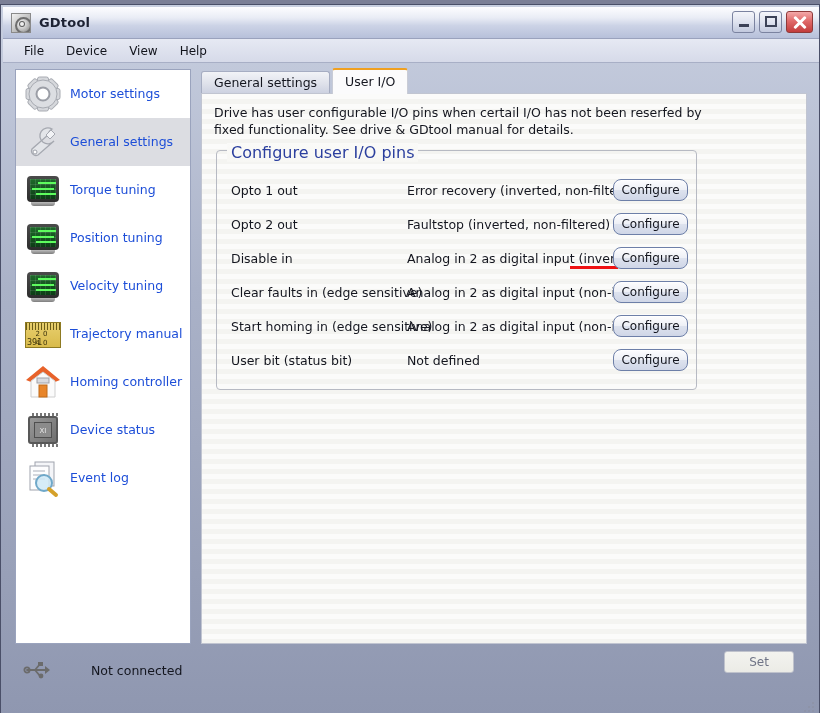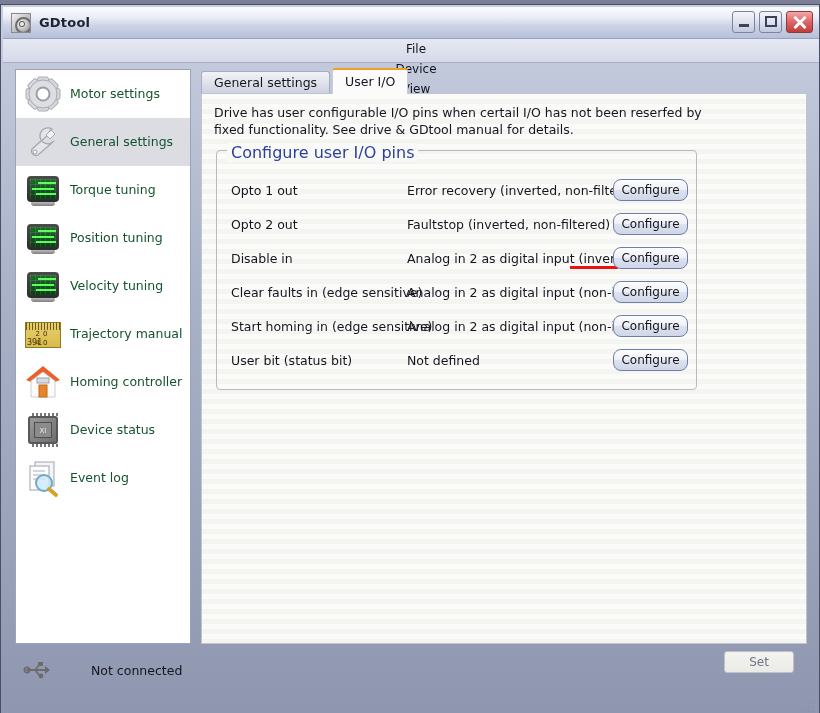--- a/index.html
+++ b/index.html
@@ -106,21 +106,20 @@
   
   #menubar {
     position: absolute;
     left: 2px; top: 34px;
     width: 816px; height: 24px;
     background: linear-gradient(to bottom, #e6e9f3 0%, #d6dae9 100%);
     border-bottom: 1px solid #a8afc6;
     display: flex;
     align-items: center;
     padding-left: 10px;
-    flex-direction: column;
   }
   .menuitem {
     padding: 3px 11px;
     font-size: 12px;
     color: #12141c;
     cursor: default;
   }
 
   
   #sidebar {
@@ -143,21 +142,21 @@
     background: #dcdde2;
   }
   .side-ico {
     width: 42px; height: 42px;
     flex: none;
     position: relative;
     margin-right: 6px;
   }
   .side-label {
     font-size: 12.5px;
-    color: #14532d;
+    color: #1d4ed8;
   }
 
   
   .ico-scope {
     position: absolute; left: 5px; top: 7px;
     width: 32px; height: 26px;
     background: linear-gradient(to bottom, #4b4b4b, #2c2c2c);
     border-radius: 4px;
     padding: 3px;
   }

